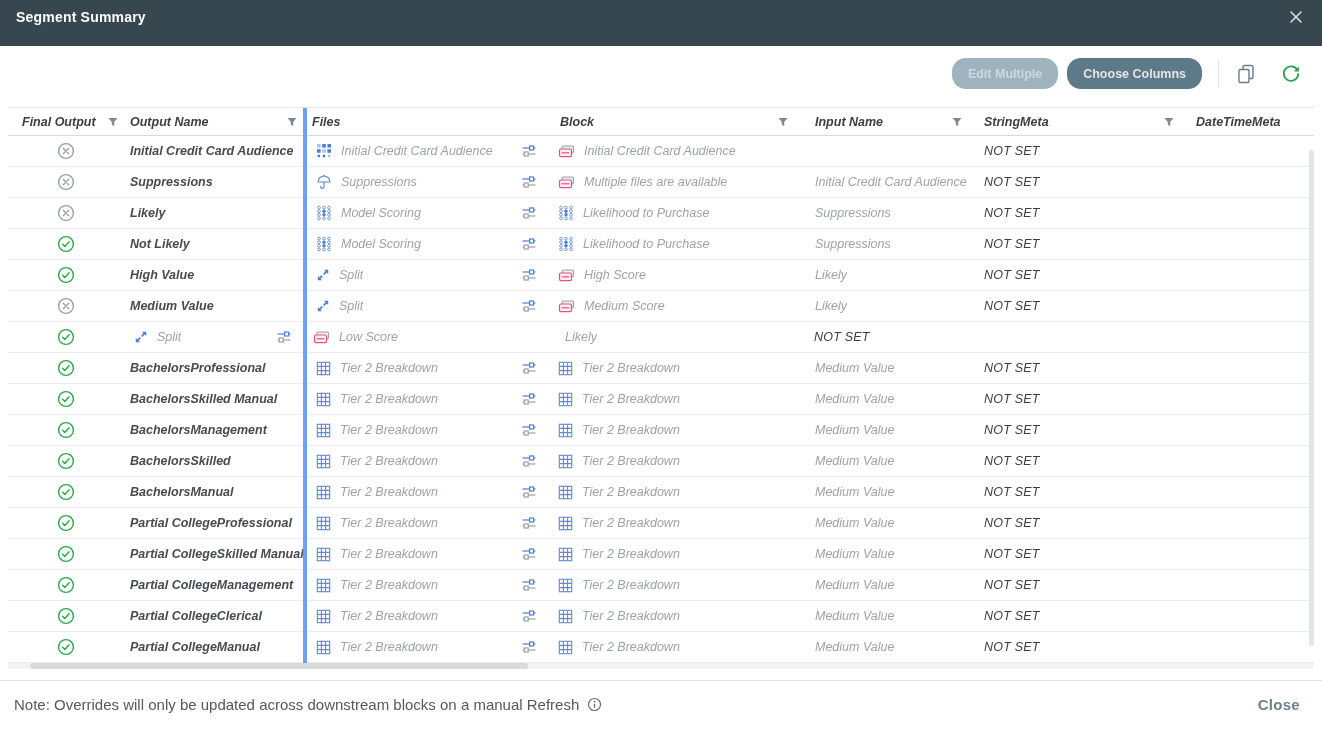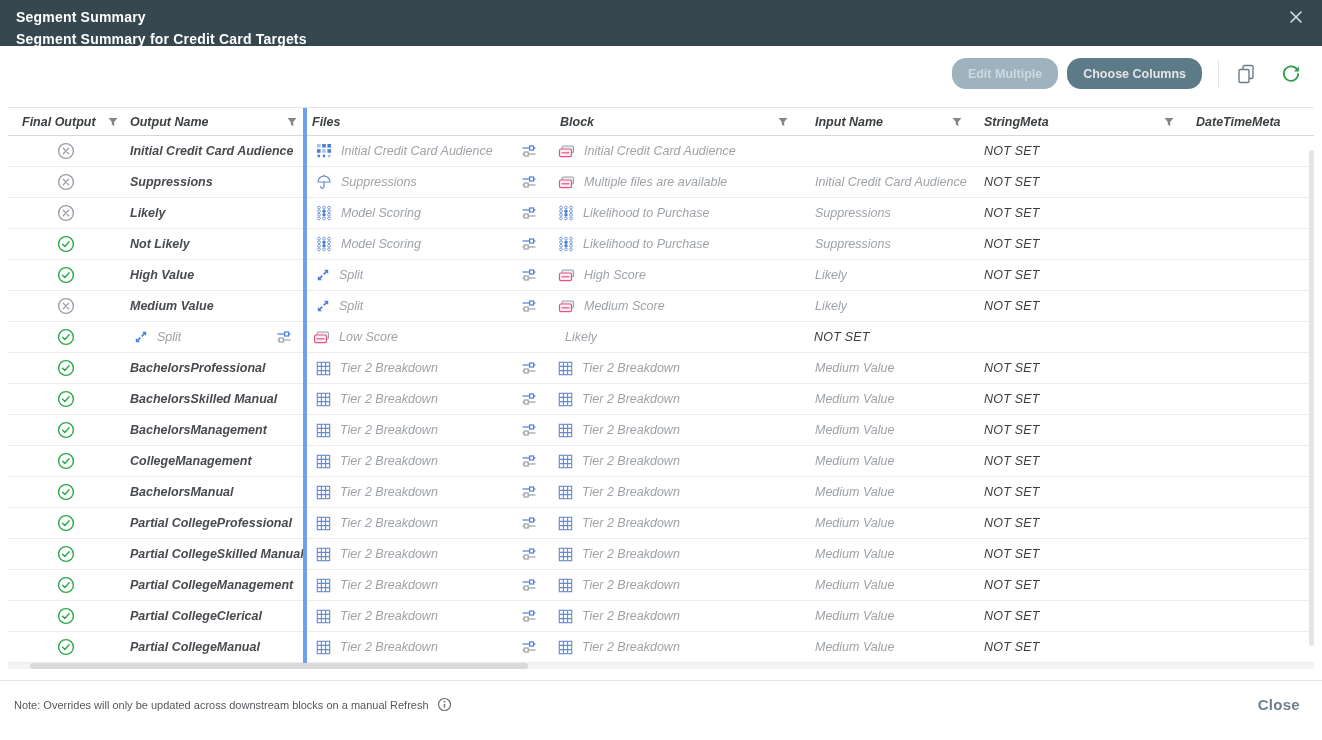--- a/index.html
+++ b/index.html
@@ -1,21 +1,21 @@
 <!DOCTYPE html>
 <html><head>
 <meta charset="utf-8">
 <style>
   * { margin:0; padding:0; box-sizing:border-box; }
   html,body { width:1322px; height:740px; background:#fff; font-family:"Liberation Sans", sans-serif; overflow:hidden; }
 
   
   .modal-header { background:#37474f; color:#fff; height:46px; padding:9px 16px 0 16px; position:relative; }
   .modal-title { font-size:14px; font-weight:bold; letter-spacing:.2px; }
-  .modal-subtitle { font-size:14px; font-weight:bold; margin-top:6px; letter-spacing:.2px; }
+  .modal-subtitle { font-size:14px; font-weight:bold; margin-top:19px; letter-spacing:.2px;font-family:Liberation Serif, serif; }
   .header-close { position:absolute; top:9px; right:18px; width:16px; height:16px; cursor:pointer; }
 
   
   .toolbar { display:flex; justify-content:flex-end; align-items:center; padding:12px 20px 9px 20px; gap:9px; }
   .pill { border:none; border-radius:14px; height:31px; padding:0 16px; font-size:12.5px; font-weight:bold; font-family:inherit; cursor:pointer; }
   .pill.disabled { background:#9fb3be; color:#ccd9e0; cursor:default; }
   .pill.primary { background:#5d7a89; color:#e5e5e5; }
   .vdiv { width:1px; height:28px; background:#e4e4e4; margin:0 7px; }
   .icon-btn { background:none; border:none; padding:0; width:22px; height:22px; cursor:pointer; display:flex; align-items:center; justify-content:center; }
   .icon-btn + .icon-btn { margin-left:14px; }
@@ -46,21 +46,21 @@
   .icw { display:inline-flex; align-items:center; flex:none; }
   .status { display:inline-flex; cursor:pointer; }
   .freeze-bar { position:absolute; left:295px; top:0; width:4px; height:555px; background:#6f9ff0; z-index:2; }
   .vscroll-thumb { position:absolute; right:0; top:42px; width:5px; height:496px; background:#e3e5e8; border-radius:3px; z-index:3; }
   .hscroll { height:6px; background:#f4f4f4; position:relative; }
   .hscroll-thumb { position:absolute; left:22px; top:0; width:498px; height:6px; background:#d8dadc; border-radius:3px; }
 
   
   .footer-sep { border-top:1px solid #e2e2e2; margin-top:11px; }
   .modal-footer { display:flex; justify-content:space-between; align-items:center; padding:15px 22px 0 14px; }
-  .note { font-size:11px; color:#55585c; display:flex; align-items:center; gap:8px; }
+  .note { font-size:15px; color:#55585c; display:flex; align-items:center; gap:8px; }
   .close-link { font-size:15px; color:#6d808d; font-weight:bold; cursor:pointer; letter-spacing:.3px; }
 </style>
 </head>
 <body>
 
 <div class="modal-header">
   <div class="modal-title">Segment Summary</div>
   <div class="modal-subtitle">Segment Summary for Credit Card Targets</div>
   <span class="header-close">
     <svg width="16" height="16" viewBox="0 0 16 16">
@@ -718,21 +718,21 @@
       <div class="grid trow">
         <div class="c c0">
           <span class="status">
             <svg width="18" height="18" viewBox="0 0 18 18">
               <circle cx="9" cy="9" r="7.4" fill="none" stroke="#2ba84a" stroke-width="1.4"></circle>
               <path d="M5.6 9.3 l2.2 2.2 4.3-4.7" fill="none" stroke="#2ba84a" stroke-width="1.4" stroke-linecap="round" stroke-linejoin="round"></path>
             </svg>
           </span>
         </div>
         <div class="c c1">
-          <span>CollegeManagement</span>
+          <span>BachelorsSkilled</span>
         </div>
         <div class="c c2">
           <span class="bl">
             <span class="icw">
               <svg width="15" height="15" viewBox="0 0 15 15">
                 <g stroke="#6589cc" stroke-width="1.1" fill="none">
                   <rect x="1.3" y="1.3" width="12.4" height="12.4"></rect>
                   <path d="M1.3 5.4 H13.7 M1.3 9.6 H13.7 M5.4 1.3 V13.7 M9.6 1.3 V13.7"></path>
                 </g>
               </svg>

